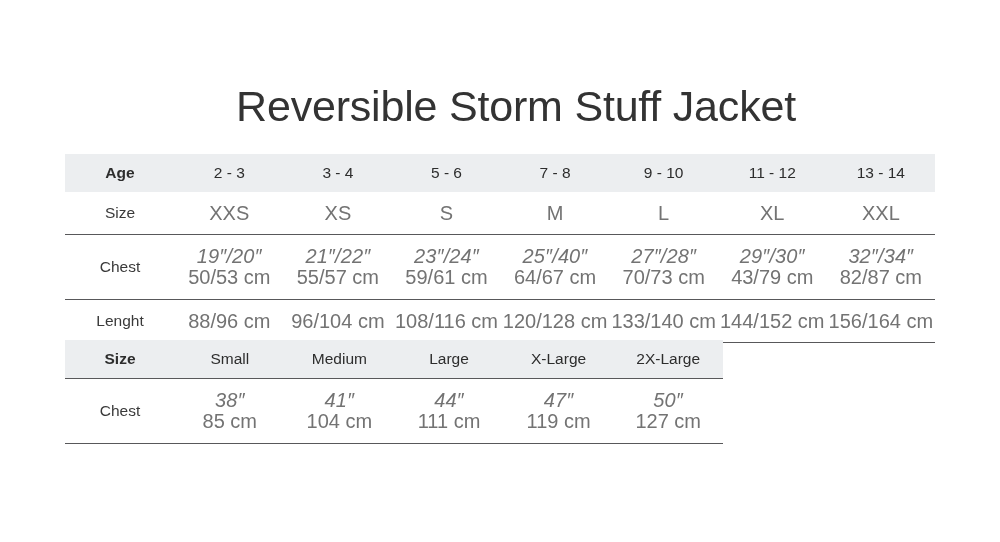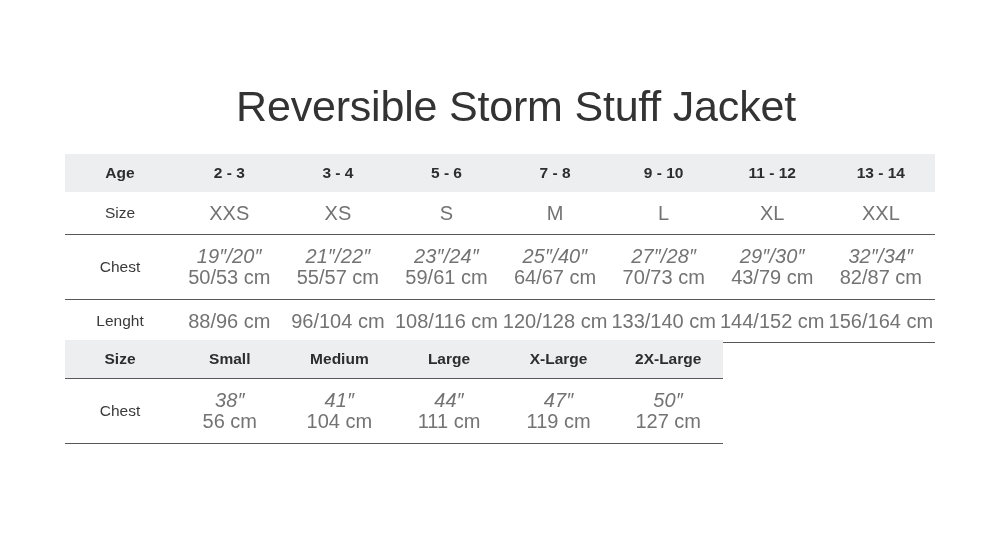--- a/index.html
+++ b/index.html
@@ -61,21 +61,21 @@
     padding: 0;
     margin: 0;
     text-align: center;
     vertical-align: middle;
   }
 
   
   .size-table thead th {
     background: #eceef0;
     font-size: 15.5px;
-    font-weight: 700;
+    font-weight: 400;
     color: #2d2d2d;
     height: 38px;
     line-height: 38px;
     white-space: nowrap;
   }
 
   
   .size-table .rowlabel {
     font-weight: 700;
     color: #2d2d2d;
@@ -244,21 +244,21 @@
         <th>X-Large</th>
         <th>2X-Large</th>
       </tr>
     </thead>
     <tbody>
       <tr class="row-dual bordered-top bordered-bottom">
         <td class="rowlabel">Chest</td>
 
         <td>
           <span class="dual dual-in">38″</span>
-          <span class="dual dual-cm">56 cm</span>
+          <span class="dual dual-cm">85 cm</span>
         </td>
         <td>
           <span class="dual dual-in">41″</span>
           <span class="dual dual-cm">104 cm</span>
         </td>
         <td>
           <span class="dual dual-in">44″</span>
           <span class="dual dual-cm">111 cm</span>
         </td>
         <td>

